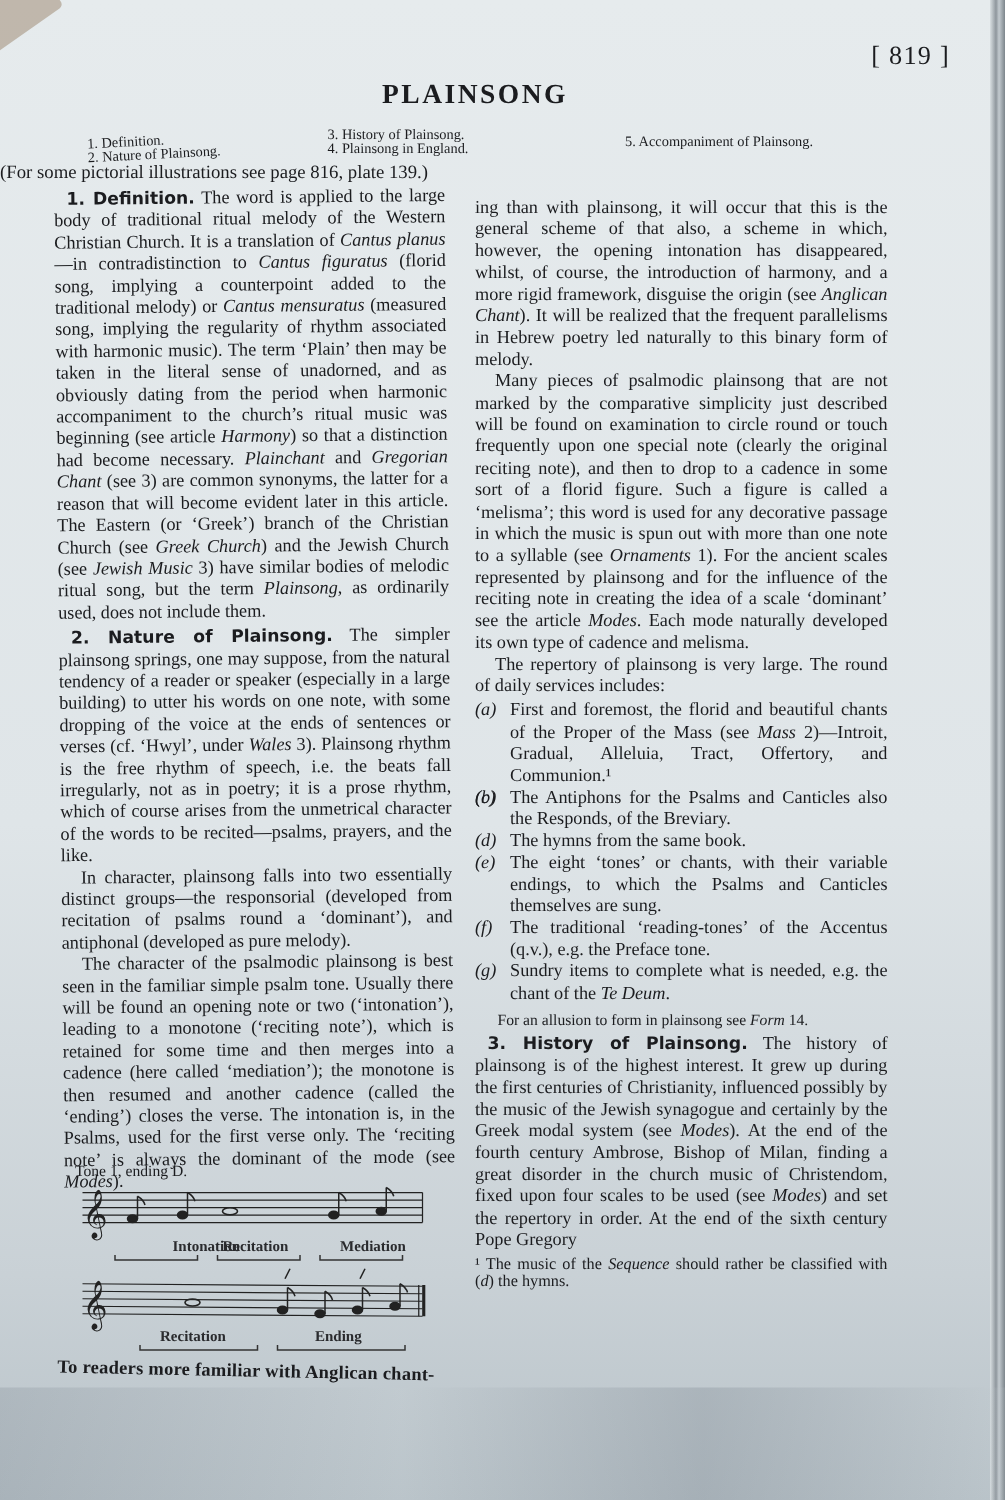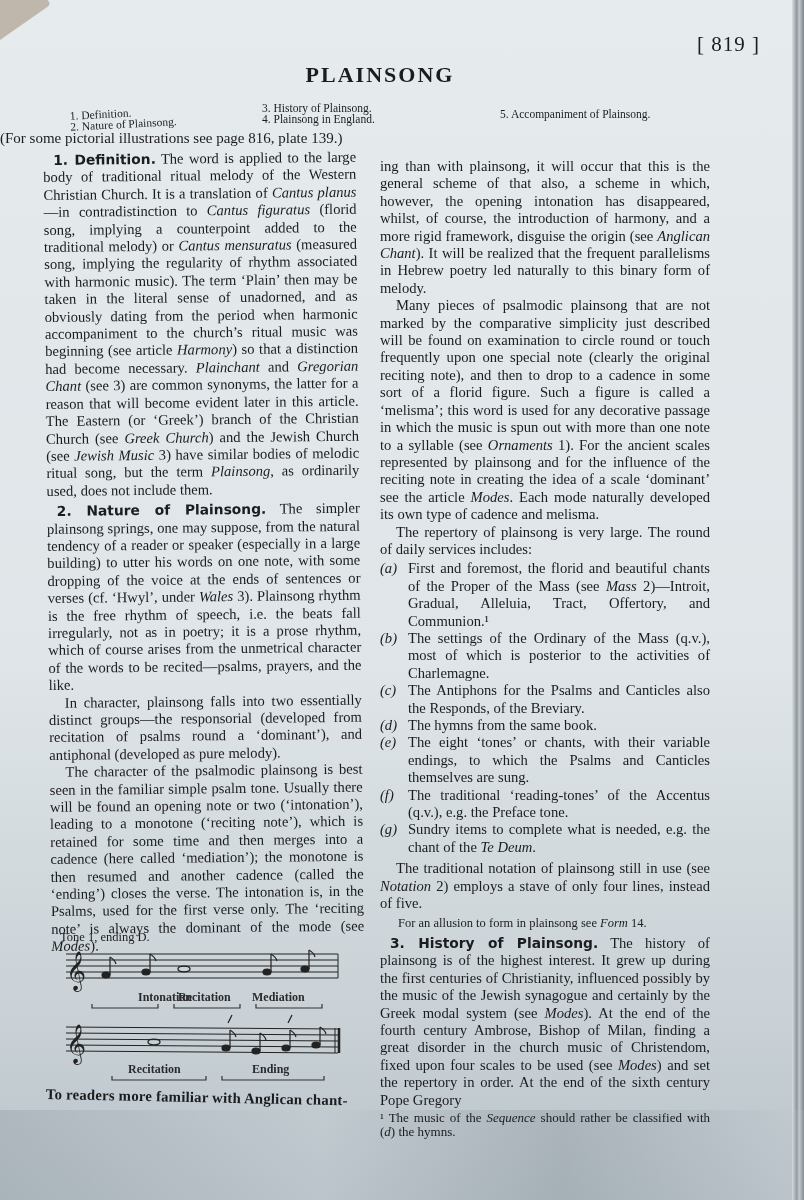--- a/index.html
+++ b/index.html
@@ -166,47 +166,44 @@
     <g stroke="#333" stroke-width="1.2" fill="none">
       <path d="M36 60 v4 h66 v-4"></path>
       <path d="M118 60 v4 h66 v-4"></path>
       <path d="M200 60 v4 h66 v-4"></path>
       <path d="M56 132 v4 h94 v-4"></path>
       <path d="M166 132 v4 h102 v-4"></path>
     </g>
   </svg>
   <span class="lbl" style="left:40px; top:60px;margin-left:42px;">Intonation</span>
   <span class="lbl" style="left:122px; top:60px;">Recitation</span>
-  <span class="lbl" style="left:196px; top:60px;">Mediation</span>
+  <span class="lbl" style="left:216px; top:60px;">Mediation</span>
   <span class="lbl" style="left:72px; top:132px;">Recitation</span>
   <span class="lbl" style="left:196px; top:132px;">Ending</span>
 </div>
 
 <div class="trail">To readers more familiar with Anglican chant-</div>
 
 <div class="col right">
   <p>
     <span>ing than with plainsong, it will occur that this is the general scheme of that also, a scheme in which, however, the opening intonation has disappeared, whilst, of course, the introduction of harmony, and a more rigid framework, disguise the origin (see </span><i>Anglican Chant</i><span>). It will be realized that the frequent parallelisms in Hebrew poetry led naturally to this binary form of melody.</span>
   </p>
   <p class="ind">
     <span>Many pieces of psalmodic plainsong that are not marked by the comparative simplicity just described will be found on examination to circle round or touch frequently upon one special note (clearly the original reciting note), and then to drop to a cadence in some sort of a florid figure. Such a figure is called a ‘melisma’; this word is used for any decorative passage in which the music is spun out with more than one note to a syllable (see </span><i>Ornaments</i><span> 1). For the ancient scales represented by plainsong and for the influence of the reciting note in creating the idea of a scale ‘dominant’ see the article </span><i>Modes</i><span>. Each mode naturally developed its own type of cadence and melisma.</span>
   </p>
   <p class="ind">The repertory of plainsong is very large. The round of daily services includes:</p>
   <ul class="list">
     <li><i class="mk">(a)</i><span>First and foremost, the florid and beautiful chants of the Proper of the Mass (see </span><i>Mass</i><span> 2)—Introit, Gradual, Alleluia, Tract, Offertory, and Communion.¹</span></li>
-    <li><i class="mk">(b)</i><span>The settings of the Ordinary of the Mass (q.v.), most of which is posterior to the activities of Charlemagne.</span></li>
+    <li><i class="mk">(b)</i></li>
     <li><i class="mk">(c)</i><span>The Antiphons for the Psalms and Canticles also the Responds, of the Breviary.</span></li>
     <li><i class="mk">(d)</i><span>The hymns from the same book.</span></li>
     <li><i class="mk">(e)</i><span>The eight ‘tones’ or chants, with their variable endings, to which the Psalms and Canticles themselves are sung.</span></li>
     <li><i class="mk">(f)</i><span>The traditional ‘reading-tones’ of the Accentus (q.v.), e.g. the Preface tone.</span></li>
     <li><i class="mk">(g)</i><span>Sundry items to complete what is needed, e.g. the chant of the </span><i>Te Deum</i><span>.</span></li>
   </ul>
-  <p class="ind">
-    <span>The traditional notation of plainsong still in use (see </span><i>Notation</i><span> 2) employs a stave of only four lines, instead of five.</span>
-  </p>
   <p class="small-ind">
     <span>For an allusion to form in plainsong see </span><i>Form</i><span> 14.</span>
   </p>
   <p class="ind-first">
     <span class="hd">3. History of Plainsong.</span>
     <span>The history of plainsong is of the highest interest. It grew up during the first centuries of Christianity, influenced possibly by the music of the Jewish synagogue and certainly by the Greek modal system (see </span><i>Modes</i><span>). At the end of the fourth century Ambrose, Bishop of Milan, finding a great disorder in the church music of Christendom, fixed upon four scales to be used (see </span><i>Modes</i><span>) and set the repertory in order. At the end of the sixth century Pope Gregory</span>
   </p>
   <p class="footnote">
     <span>¹ The music of the </span><i>Sequence</i><span> should rather be classified with (</span><i>d</i><span>) the hymns.</span>
   </p>

